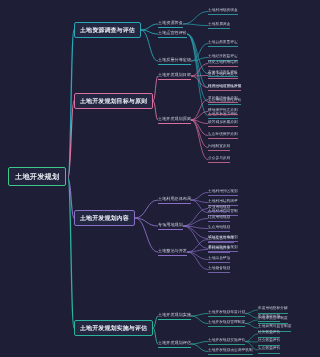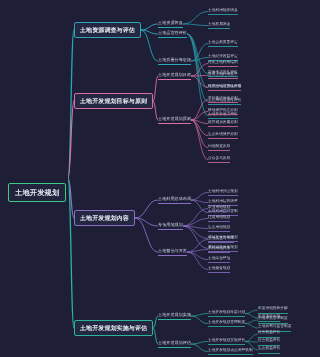--- a/index.html
+++ b/index.html
@@ -121,21 +121,21 @@
       <path d="M191,316 C199.5,316 199.5,323.5 208,323.5" fill="none" stroke="#2bb39c" stroke-width="0.7"></path>
       <path d="M245,323.5 C251.5,323.5 251.5,320 258,320" fill="none" stroke="#2bb39c" stroke-width="0.6"></path>
       <path d="M245,323.5 C251.5,323.5 251.5,328 258,328" fill="none" stroke="#2bb39c" stroke-width="0.6"></path>
       <path d="M153,328 C155.5,328 155.5,344 158,344" fill="none" stroke="#2bb39c" stroke-width="0.9"></path>
       <path d="M191,344 C199.5,344 199.5,341.5 208,341.5" fill="none" stroke="#2bb39c" stroke-width="0.7"></path>
       <path d="M245,341.5 C251.5,341.5 251.5,334 258,334" fill="none" stroke="#2bb39c" stroke-width="0.6"></path>
       <path d="M245,341.5 C251.5,341.5 251.5,342 258,342" fill="none" stroke="#2bb39c" stroke-width="0.6"></path>
       <path d="M245,341.5 C251.5,341.5 251.5,350 258,350" fill="none" stroke="#2bb39c" stroke-width="0.6"></path>
       <path d="M191,344 C199.5,344 199.5,351.5 208,351.5" fill="none" stroke="#2bb39c" stroke-width="0.7"></path>
     </svg>
-<div class="node root" style="left: 8px; top: 167px; margin-top: 16px;">土地开发规划</div>
+<div class="node root" style="left: 8px; top: 167px;">土地开发规划</div>
     <div class="node b1 c-teal" style="left: 74px; top: 22px;">土地资源调查与评估</div>
     <div class="node b2 c-teal" style="left: 158px; top: 20px;">土地资源普查</div>
     <div class="node b3 c-teal" style="left: 208px; top: 8px;">土地利用现状调查</div>
     <div class="node b3 c-teal" style="left: 208px; top: 22px;">土地权属调查</div>
     <div class="node b2 c-teal" style="left: 158px; top: 57px;">土地质量分等定级</div>
     <div class="node b3 c-teal" style="left: 208px; top: 40px;">土地自然质量评定</div>
     <div class="node b3 c-teal" style="left: 208px; top: 54px;">土地经济效益评定</div>
     <div class="node b2 c-teal" style="left: 158px; top: 30px;">土地适宜性评价</div>
     <div class="node b3 c-teal" style="left: 208px; top: 70px;">农用地适宜性评价</div>
     <div class="node b3 c-teal" style="left: 208px; top: 84px;">建设用地适宜性评价</div>

